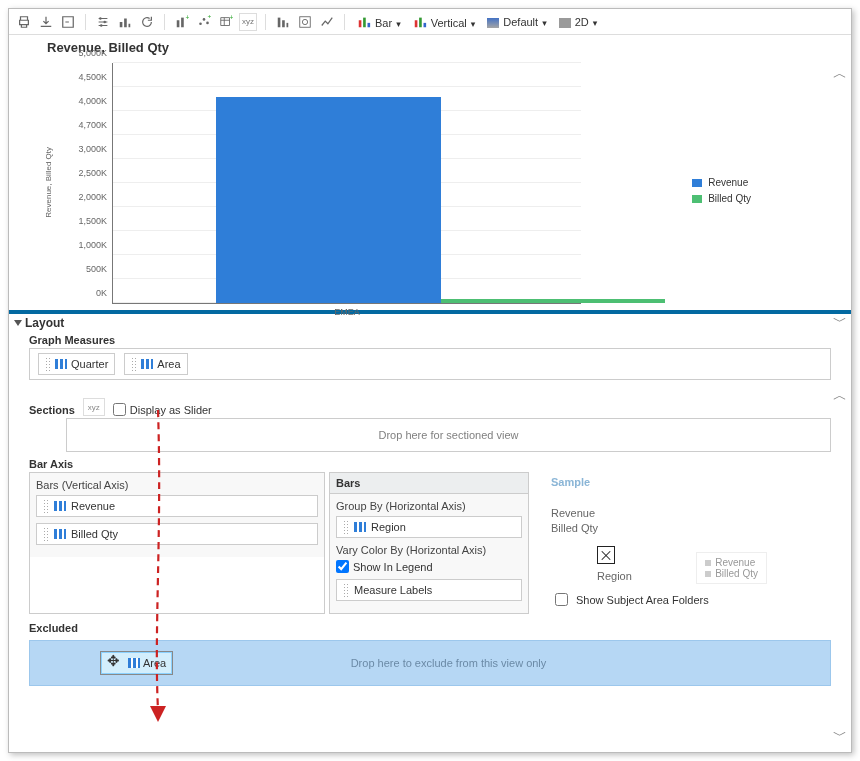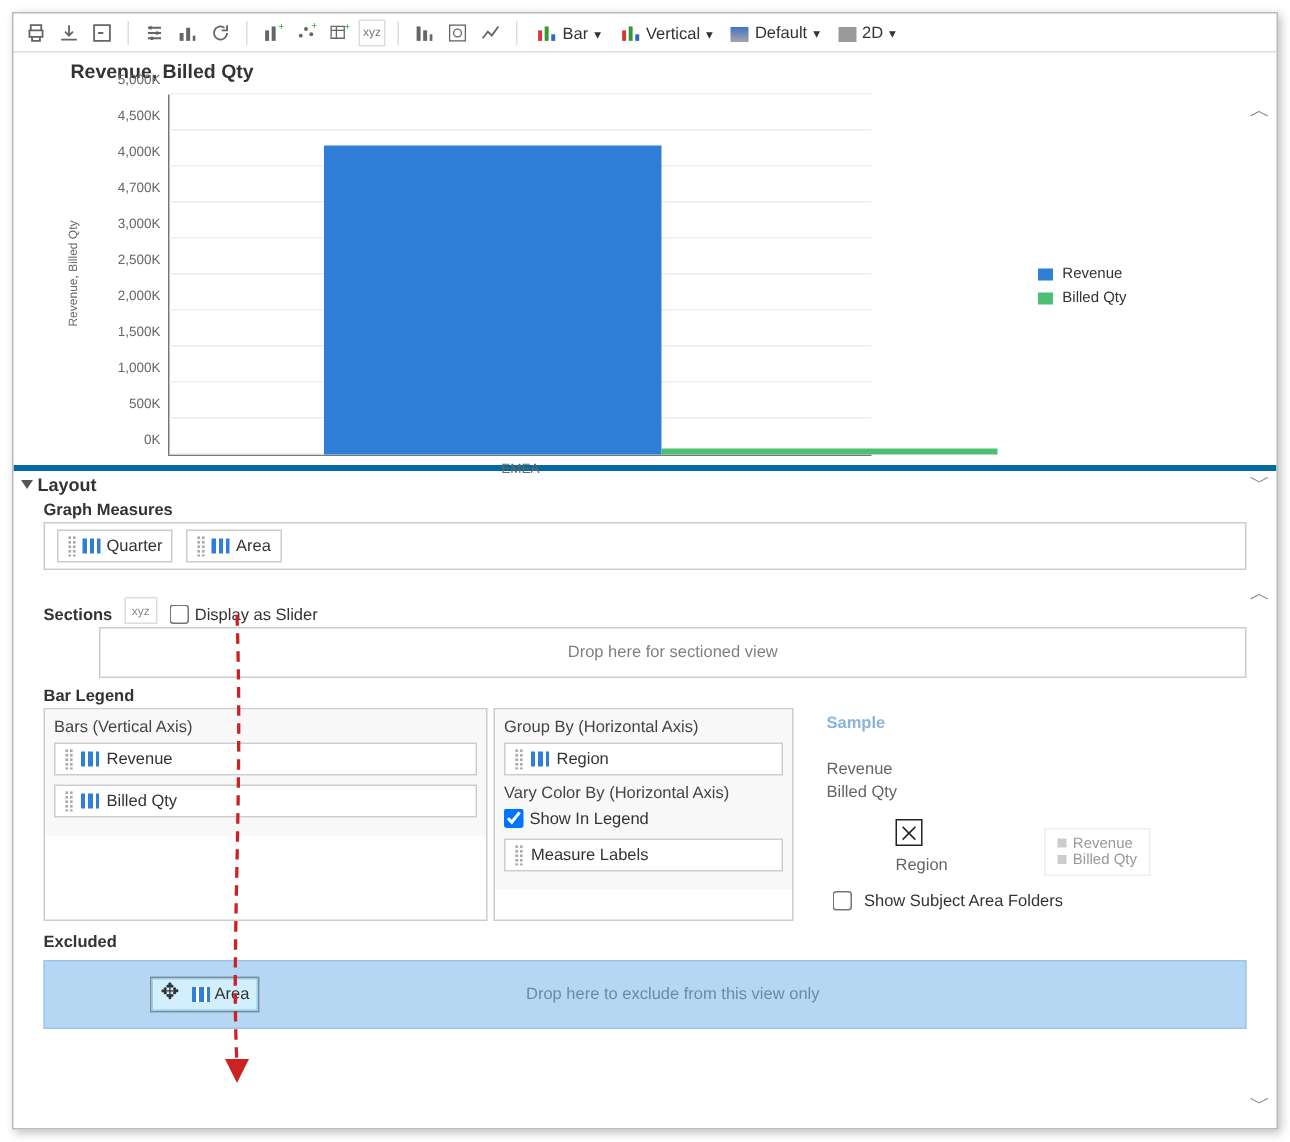--- a/index.html
+++ b/index.html
@@ -494,40 +494,41 @@
       <div class="sections-row">
         <span class="sub-label">Sections</span>
         <span class="xyz-box">xyz</span>
         <label class="chk">
           <input type="checkbox" style="">
           <span>Display as Slider</span>
         </label>
       </div>
       <div class="wide-box dropzone">Drop here for sectioned view</div>
 
-      <div class="sub-label" style="margin-top:6px">Bar Legend</div>
+      <div class="sub-label" style="margin-top:6px">Bar Axis</div>
 
       <div class="bargraph-row">
         <div class="panel" style="flex:0 0 296px">
           <div class="panel-bd">
             <div class="panel-sub">Bars (Vertical Axis)</div>
             <div class="slot">
               <span class="drag-handle"></span>
               <span class="blue-icon"></span>
               <span>Revenue</span>
             </div>
             <div class="slot">
               <span class="drag-handle"></span>
               <span class="blue-icon"></span>
               <span>Billed Qty</span>
             </div>
           </div>
         </div>
 
         <div class="panel" style="flex:0 0 200px">
+          <div class="panel-hd">Bars</div>
           <div class="panel-bd">
             <div class="panel-sub">Group By (Horizontal Axis)</div>
             <div class="slot">
               <span class="drag-handle"></span>
               <span class="blue-icon"></span>
               <span>Region</span>
             </div>
             <div class="panel-sub">Vary Color By (Horizontal Axis)</div>
             <label class="chk">
               <input type="checkbox" checked="" style="">

